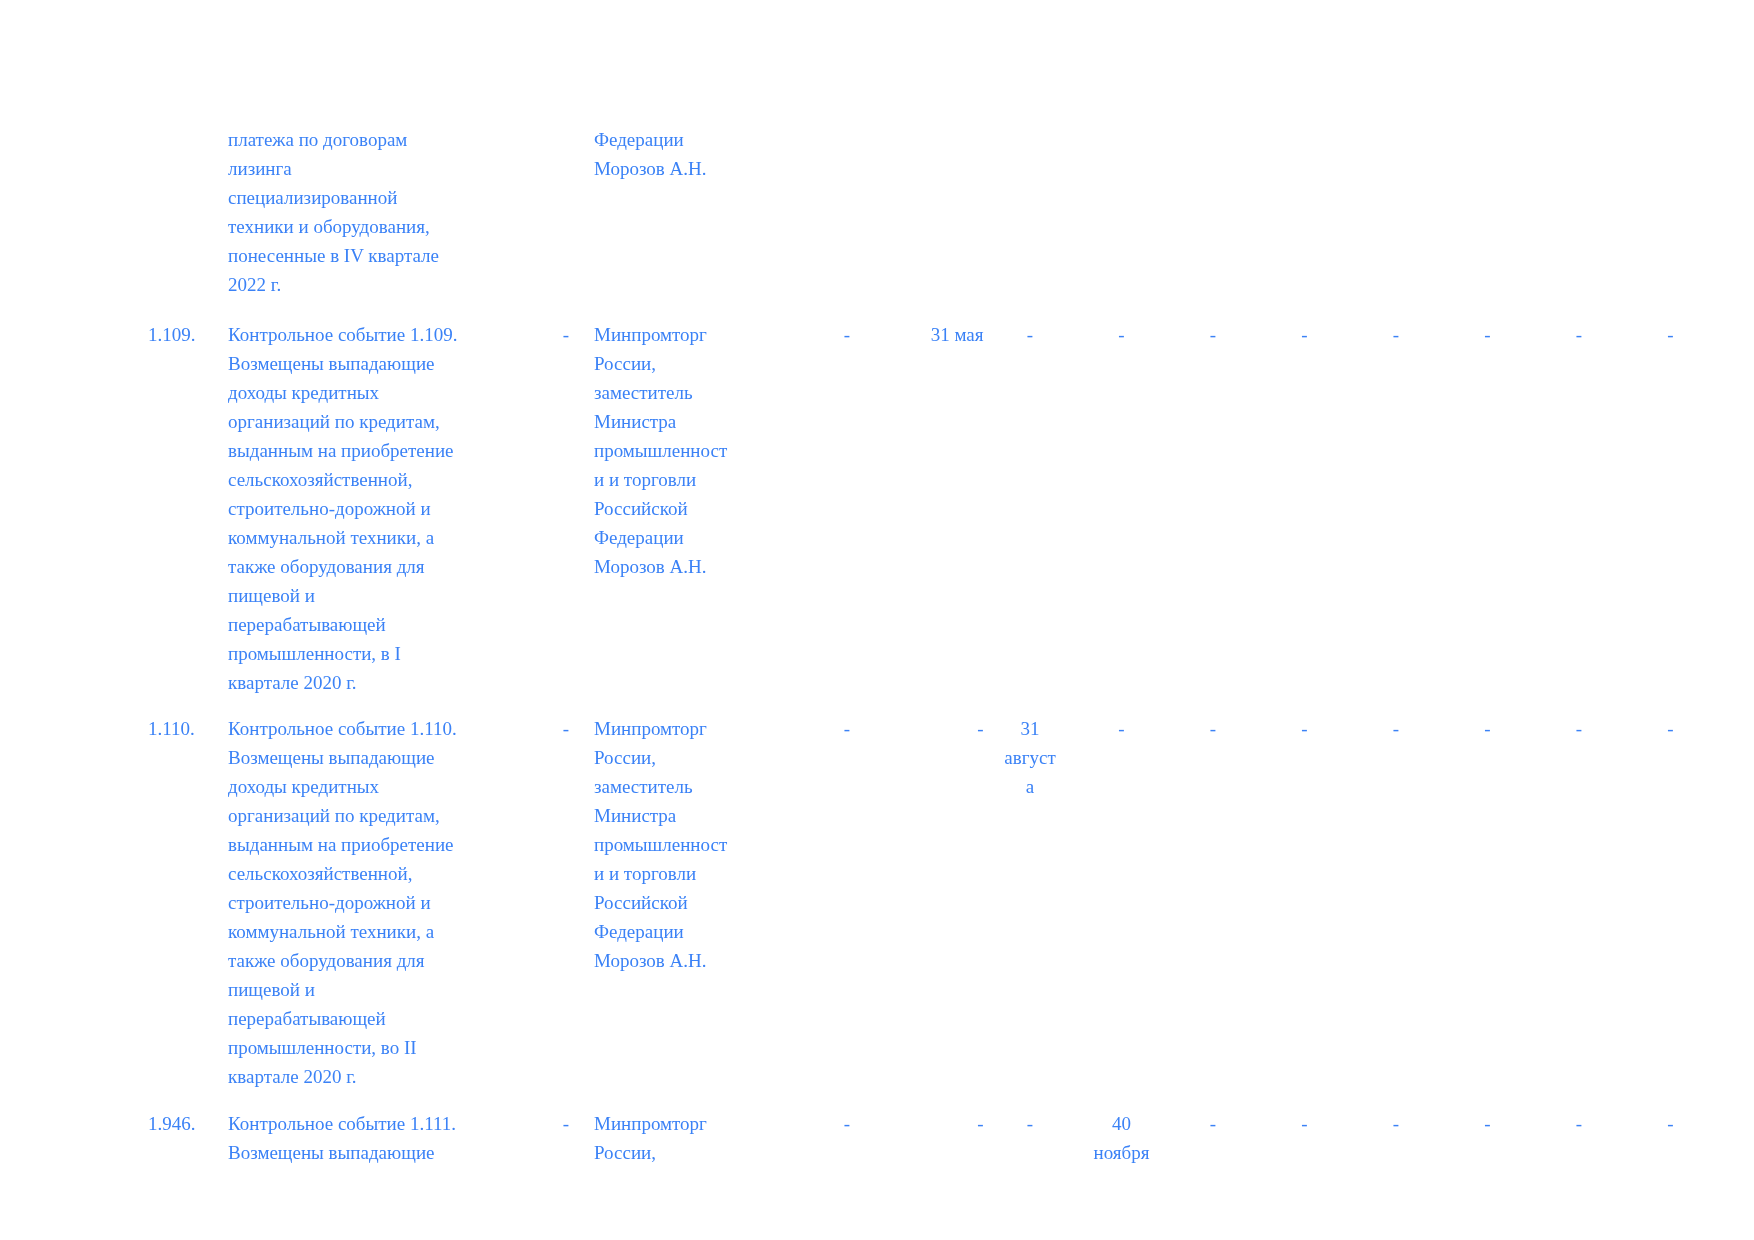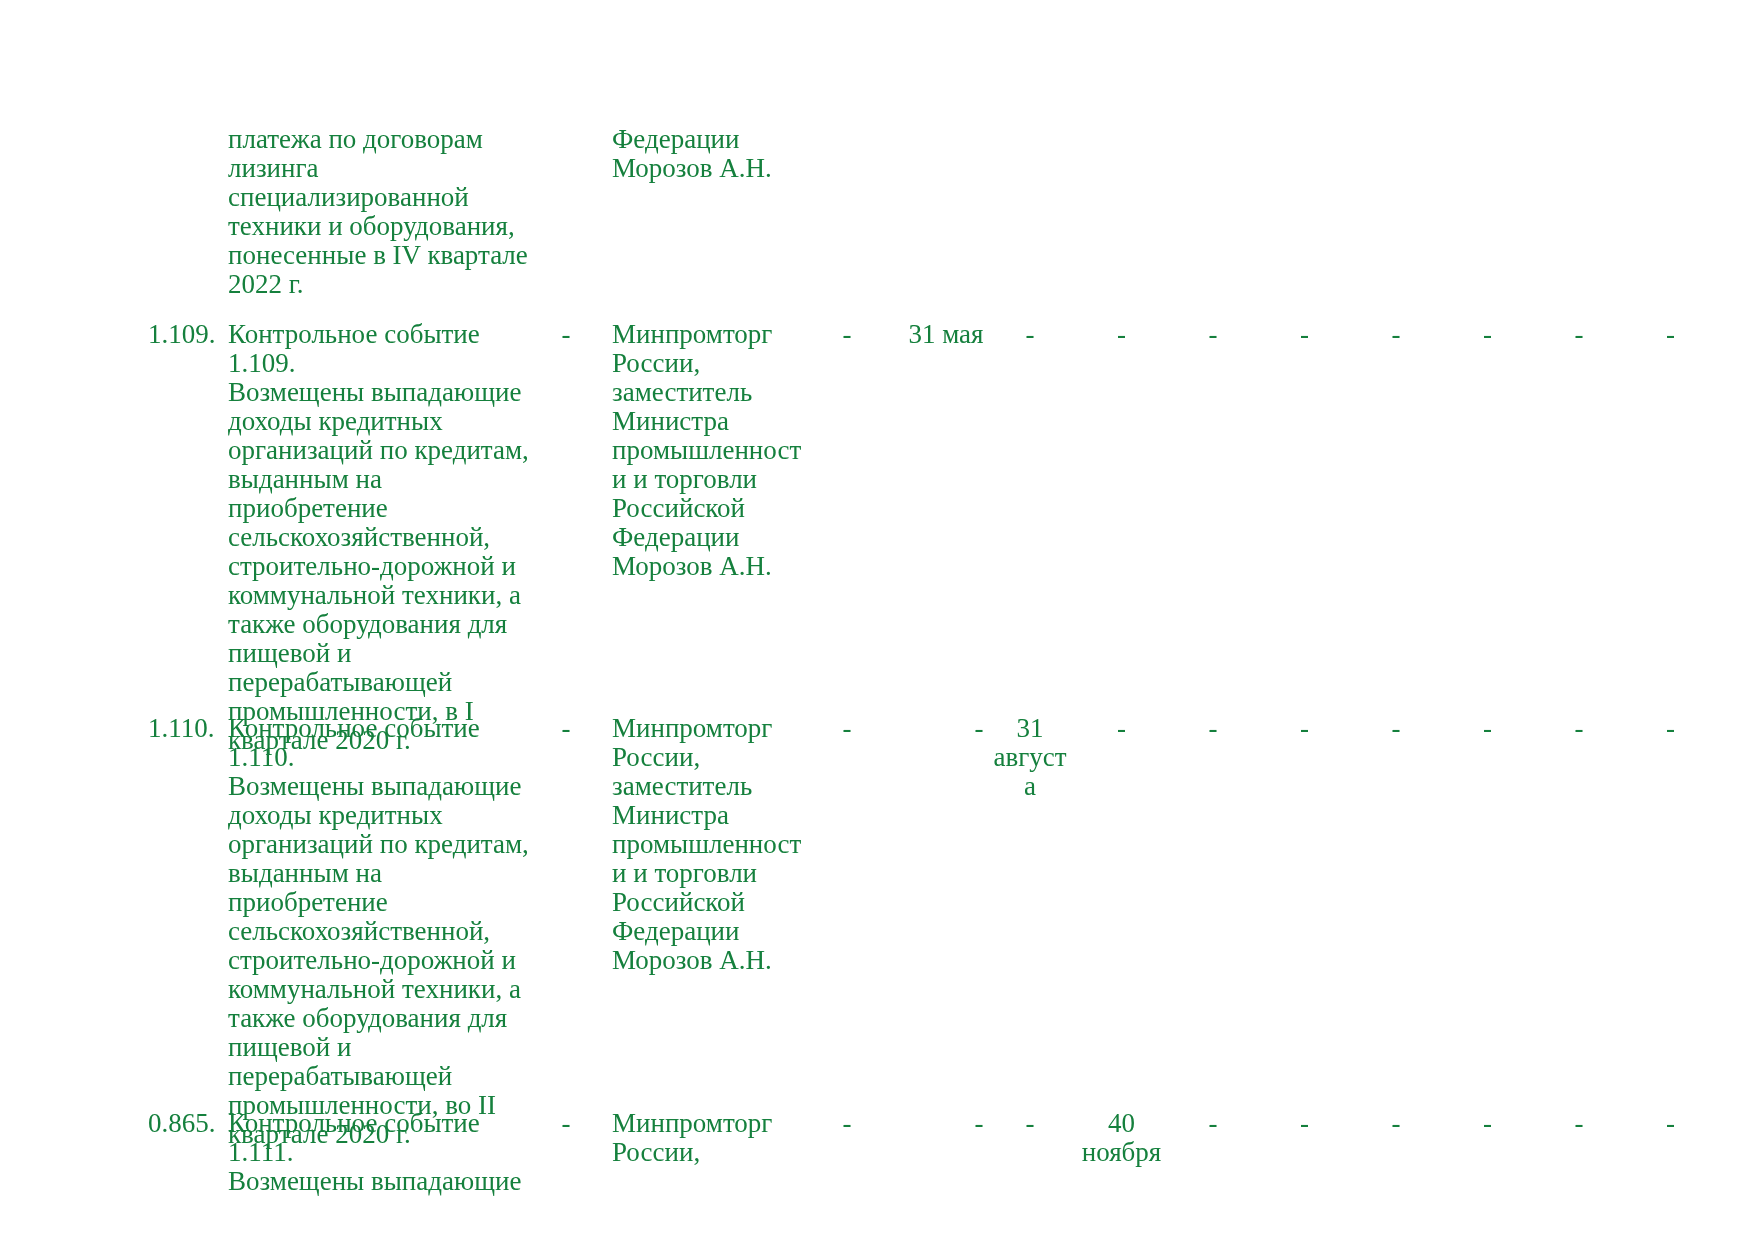--- a/index.html
+++ b/index.html
@@ -5,40 +5,40 @@
   html, body {
     margin: 0;
     padding: 0;
     background: #ffffff;
   }
   #page {
     position: relative;
     width: 1754px;
     height: 1240px;
     background: #ffffff;
-    color: #15803d;
+    color: #3b82f6;
     font-family: "Liberation Serif", "DejaVu Serif", serif;
-    font-size: 27px;
+    font-size: 19px;
     line-height: 29px;
     overflow: hidden;
   }
   .row {
     position: absolute;
     left: 0;
     width: 100%;
   }
   .cell {
     position: absolute;
     top: 0;
     white-space: pre-line;
   }
   .col-num   { left: 148px;    width: 72px;  }
   .col-event { left: 228px;    width: 312px; }
   .col-sep   { left: 531px;    width: 70px;  text-align: center; }
-  .col-resp  { left: 612px;    width: 186px; }
+  .col-resp  { left: 594px;    width: 186px; }
   .col-c0 { left: 802px;    width: 90px; text-align: center; }
   .col-c1 { left: 893.5px;  width: 90px; text-align: right; }
   .col-c2 { left: 985px;    width: 90px; text-align: center; }
   .col-c3 { left: 1076.5px; width: 90px; text-align: center; }
   .col-c4 { left: 1168px;   width: 90px; text-align: center; }
   .col-c5 { left: 1259.5px; width: 90px; text-align: center; }
   .col-c6 { left: 1351px;   width: 90px; text-align: center; }
   .col-c7 { left: 1442.5px; width: 90px; text-align: center; }
   .col-c8 { left: 1534px;   width: 90px; text-align: center; }
   .col-c9 { left: 1625.5px; width: 90px; text-align: center; }
@@ -145,21 +145,21 @@
     <div class="cell col-c3">-</div>
     <div class="cell col-c4">-</div>
     <div class="cell col-c5">-</div>
     <div class="cell col-c6">-</div>
     <div class="cell col-c7">-</div>
     <div class="cell col-c8">-</div>
     <div class="cell col-c9">-</div>
   </div>
 
   <div class="row row-3">
-    <div class="cell col-num">0.865.</div>
+    <div class="cell col-num">1.946.</div>
     <div class="cell col-event">Контрольное событие 1.111.
 Возмещены выпадающие</div>
     <div class="cell col-sep">-</div>
     <div class="cell col-resp">Минпромторг
 России,</div>
     <div class="cell col-c0">-</div>
     <div class="cell col-c1">-</div>
     <div class="cell col-c2">-</div>
     <div class="cell col-c3">40
 ноября</div>

